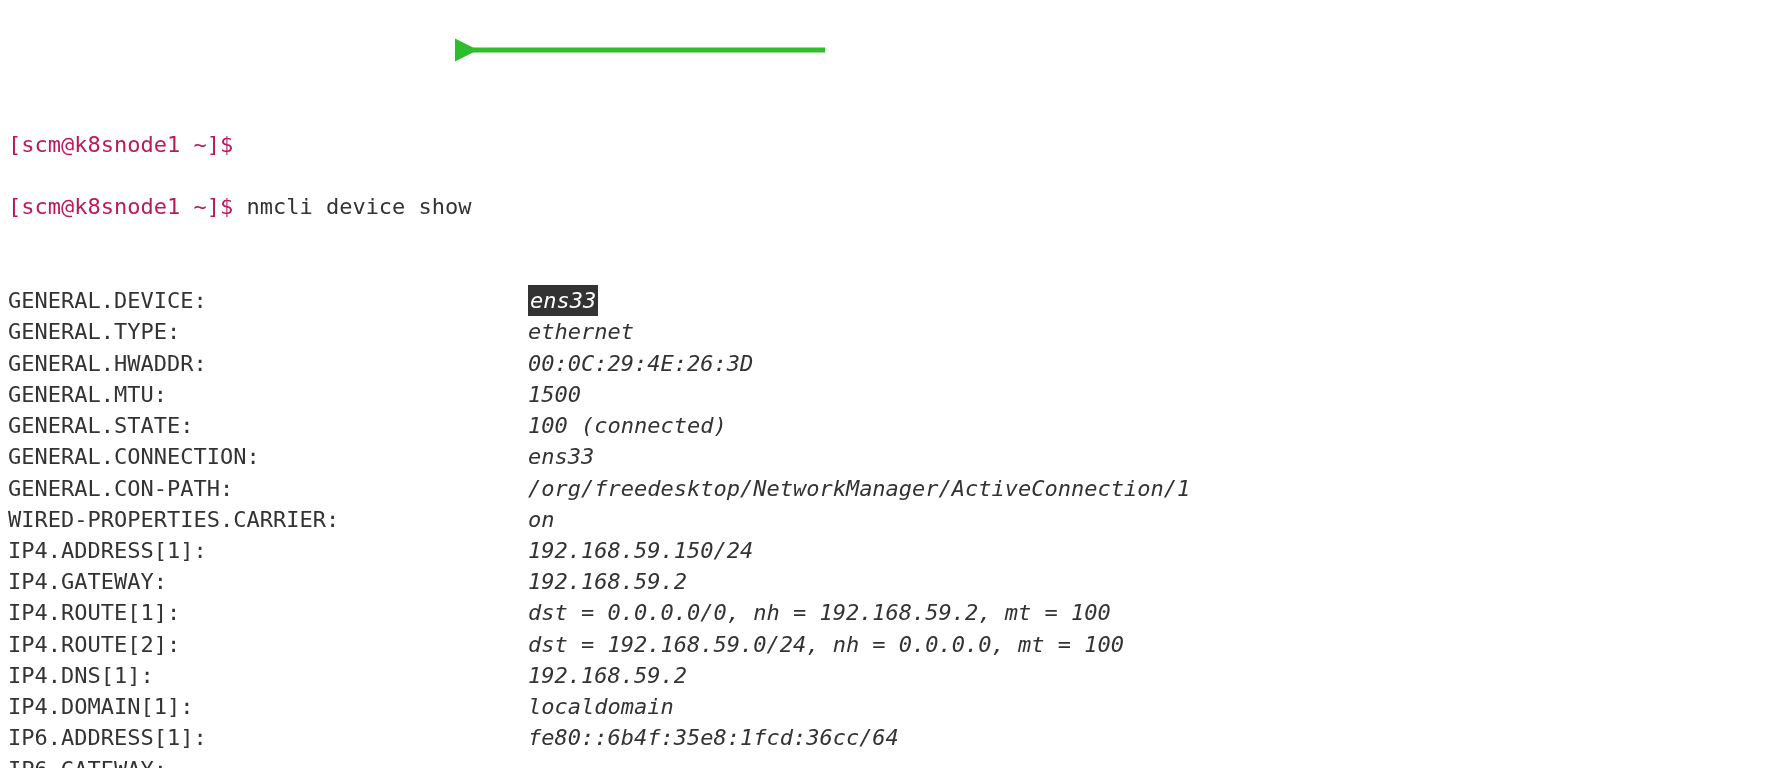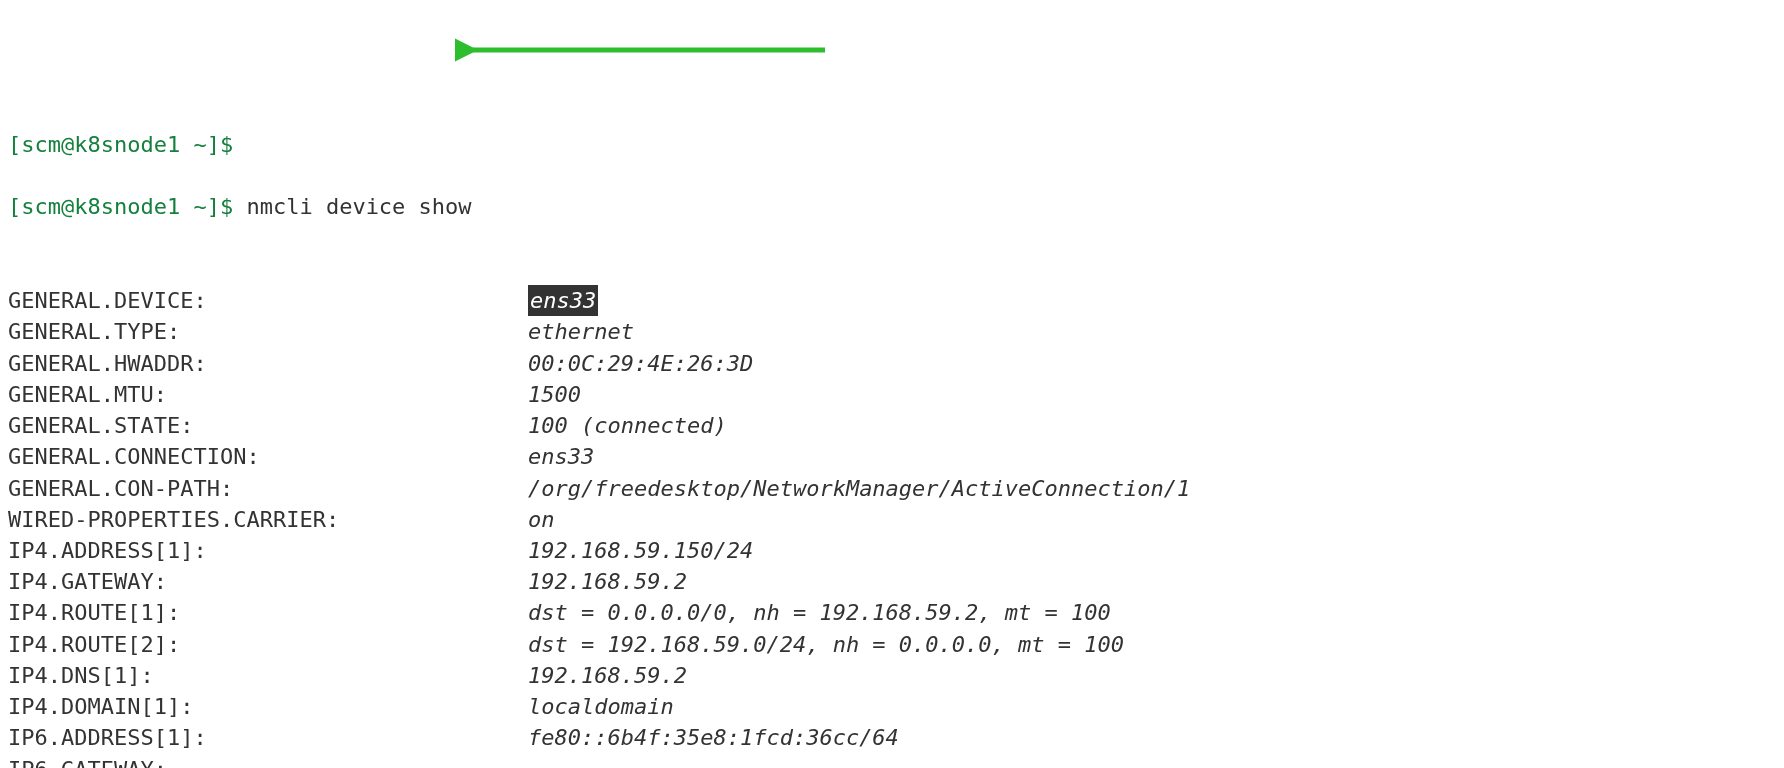--- a/index.html
+++ b/index.html
@@ -14,21 +14,21 @@
       background: #ffffff;
       color: #333333;
       padding: 4px 8px;
       white-space: pre;
       position: relative;
     }
     .terminal-line {
       display: block;
     }
     .prompt {
-      color: #15803d;
+      color: #be185d;
     }
     .output-row {
       display: flex;
     }
     .output-key {
       display: inline-block;
       width: 520px;
       flex-shrink: 0;
     }
     .output-value {

